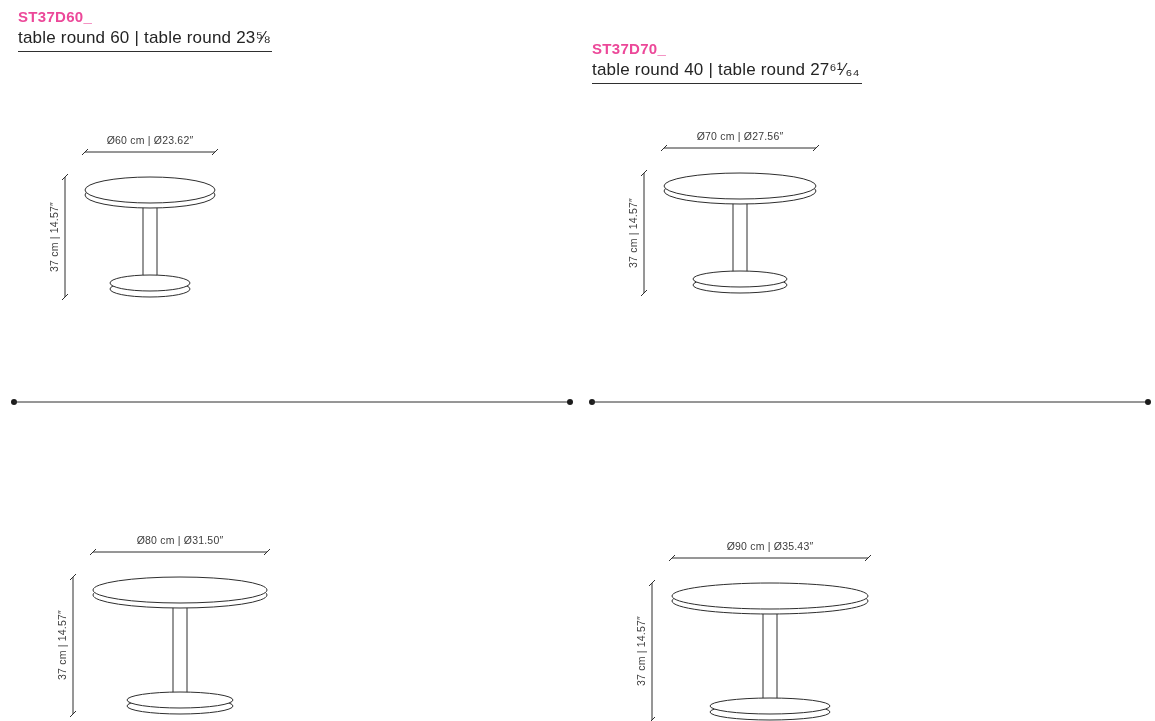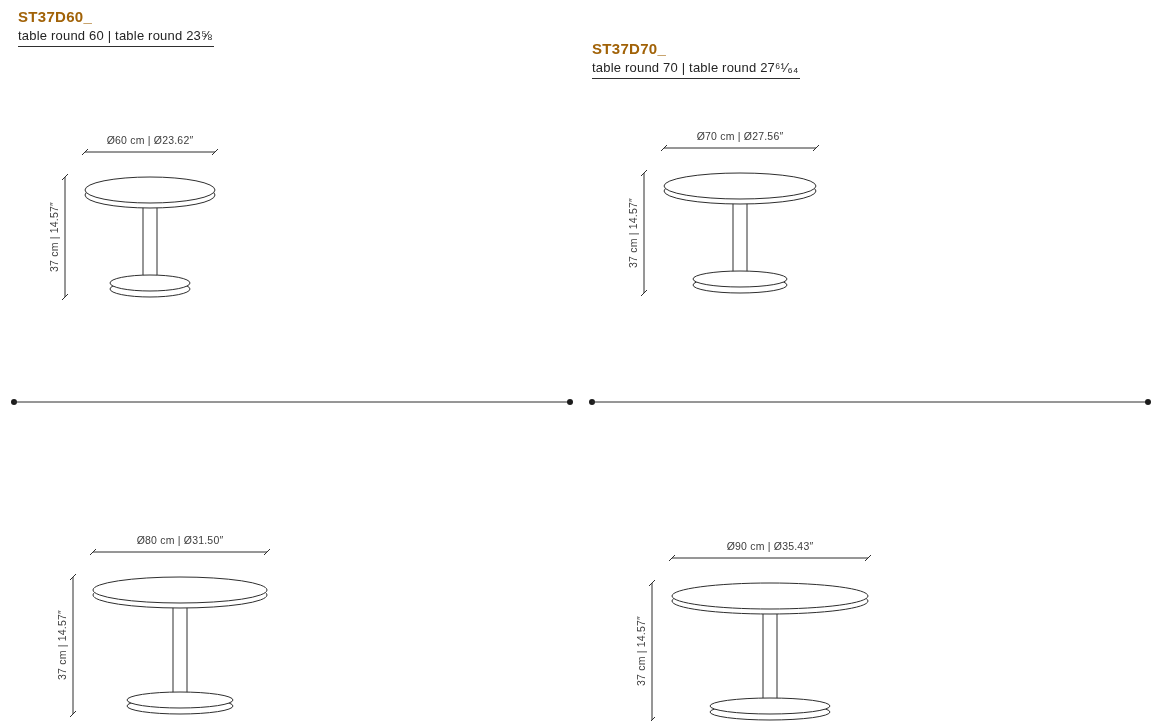--- a/index.html
+++ b/index.html
@@ -10,26 +10,26 @@
     overflow:hidden;
     background:#ffffff;
     font-family:"Liberation Sans","DejaVu Sans",sans-serif;
     color:#1c1c1c;
   }
   .product-header { position:absolute; }
   .product-code {
     font-size:15px;
     font-weight:bold;
     letter-spacing:.3px;
-    color:#a16207;
+    color:#ec4899;
     line-height:18px;
   }
   .product-subtitle {
     display:inline-block;
-    font-size:13px;
+    font-size:17px;
     color:#242424;
     letter-spacing:.2px;
     padding:2px 2px 3px 0;
     border-bottom:1px solid #2f2f2f;
   }
   .drawing { position:absolute; }
   svg { display:block; overflow:visible; }
   .ln { stroke:#2e2e2e; stroke-width:1; fill:none; }
   .shape { stroke:#2e2e2e; stroke-width:1; fill:#ffffff; }
   .dim-label {
@@ -54,21 +54,21 @@
 </head>
 <body>
 
 <div class="product-header" id="hdr-0">
   <div class="product-code">ST37D60_</div>
   <div><span class="product-subtitle">table round 60 | table round 23⅝</span></div>
 </div>
 
 <div class="product-header" id="hdr-1">
   <div class="product-code">ST37D70_</div>
-  <div><span class="product-subtitle">table round 70 | table round 27⁶¹⁄₆₄</span></div>
+  <div><span class="product-subtitle">table round 40 | table round 27⁶¹⁄₆₄</span></div>
 </div>
 
 <div class="product-header" id="hdr-2">
 </div>
 
 <div class="product-header" id="hdr-3">
 </div>
 
 <svg class="divider" width="1155" height="12" viewBox="0 0 1155 12">
   <circle class="dot" cx="14" cy="6" r="3"></circle>

